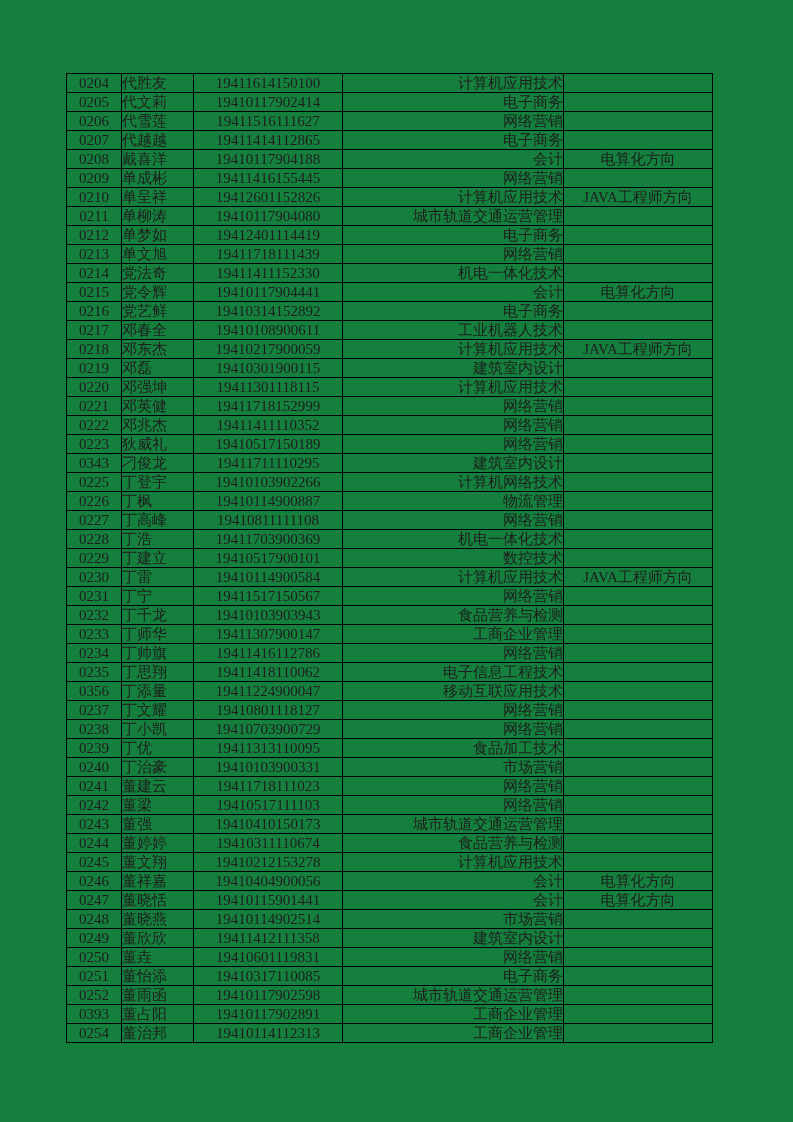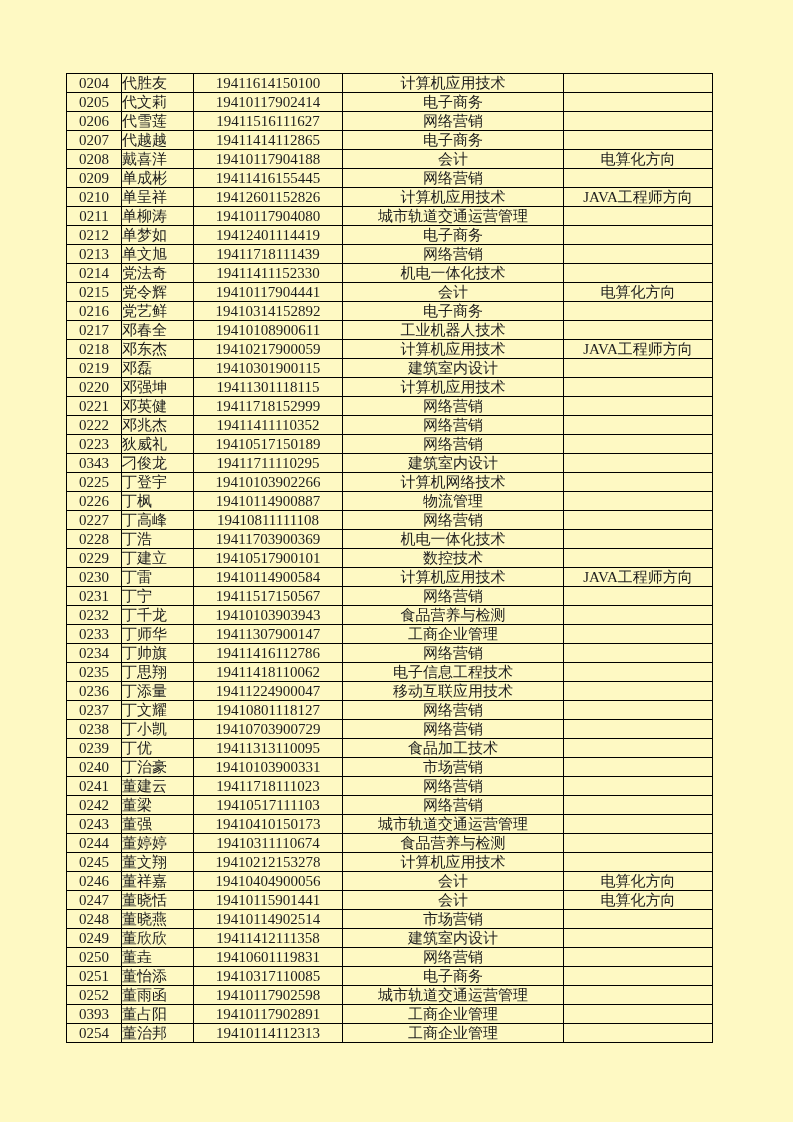--- a/index.html
+++ b/index.html
@@ -4,21 +4,21 @@
 <style>
   html, body {
     margin: 0;
     padding: 0;
     background: #ffffff;
   }
   .page {
     position: relative;
     width: 793px;
     height: 1122px;
-    background: #fef9c3;
+    background: #15803d;
     overflow: hidden;
     font-family: "Liberation Serif", "DejaVu Serif", serif;
   }
   table.roster {
     position: absolute;
     left: 66px;
     top: 73px;
     width: 646px;
     border-collapse: collapse;
     table-layout: fixed;
@@ -29,21 +29,21 @@
     padding: 0;
     font-size: 15px;
     line-height: 18px;
     color: #1d1d1d;
     white-space: nowrap;
     overflow: hidden;
   }
   td.col-seq       { text-align: center; }
   td.col-name      { text-align: left; padding-left: 5px; }
   td.col-number    { text-align: center; }
-  td.col-major     { text-align: center; margin-left: 28px; }
+  td.col-major     { text-align: right; margin-left: 28px; }
   td.col-direction { text-align: center; }
 </style>
 </head>
 <body>
 
 <div class="page">
   <table class="roster">
     <colgroup id="roster-cols">
         <col style="width: 55px;">
         <col style="width: 72px;">
@@ -270,21 +270,21 @@
           <td class="col-direction"></td>
         </tr>
         <tr>
           <td class="col-seq">0235</td>
           <td class="col-name">丁思翔</td>
           <td class="col-number">19411418110062</td>
           <td class="col-major">电子信息工程技术</td>
           <td class="col-direction"></td>
         </tr>
         <tr>
-          <td class="col-seq">0236</td>
+          <td class="col-seq">0356</td>
           <td class="col-name">丁添量</td>
           <td class="col-number">19411224900047</td>
           <td class="col-major">移动互联应用技术</td>
           <td class="col-direction"></td>
         </tr>
         <tr>
           <td class="col-seq">0237</td>
           <td class="col-name">丁文耀</td>
           <td class="col-number">19410801118127</td>
           <td class="col-major">网络营销</td>

